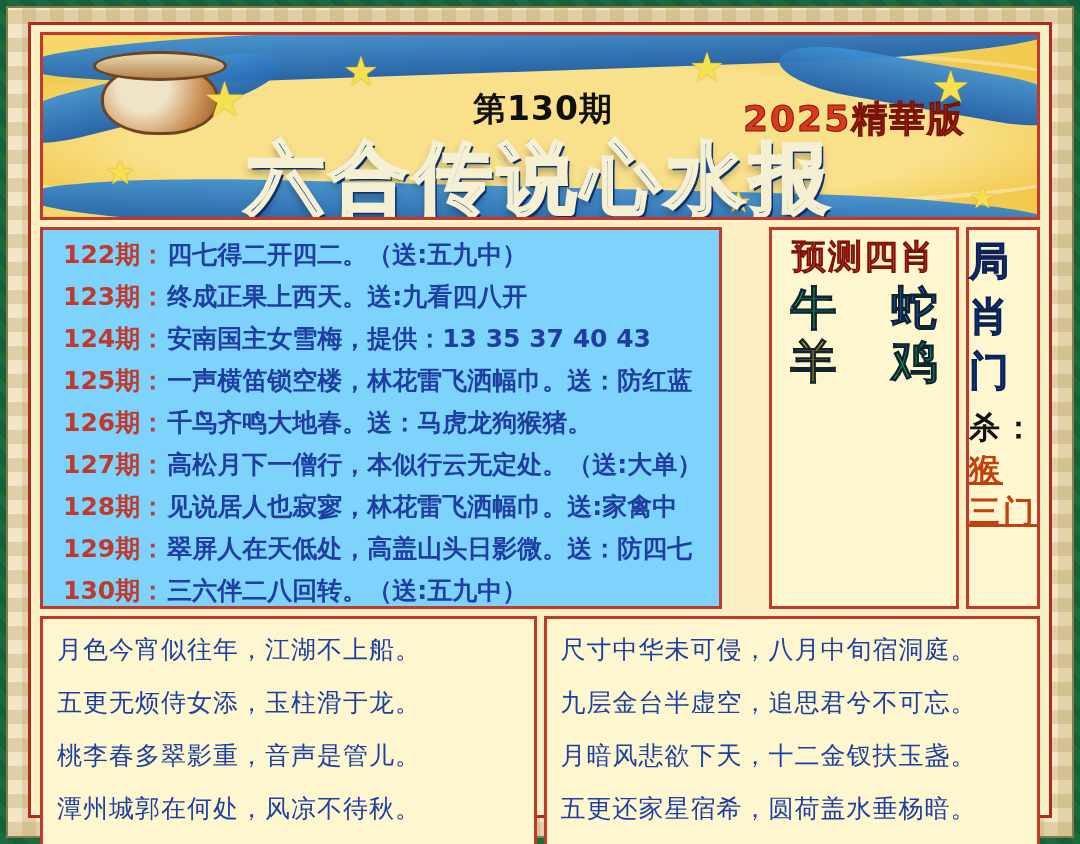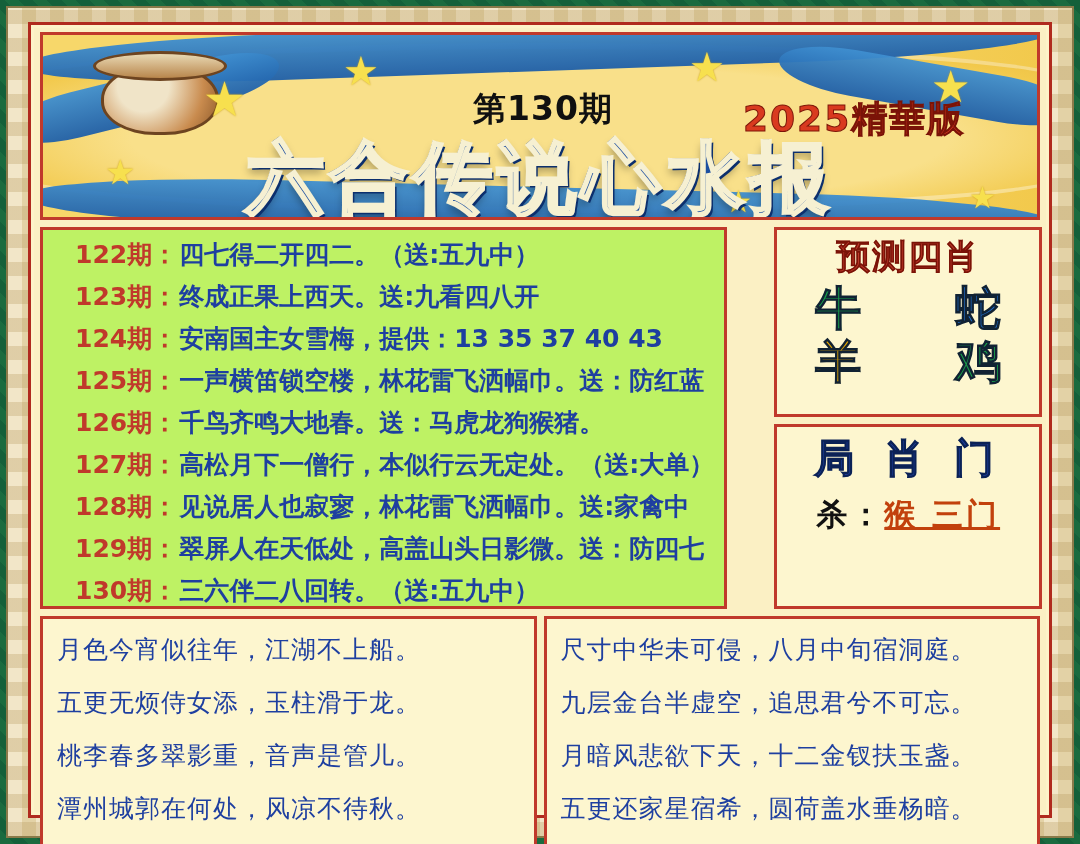--- a/index.html
+++ b/index.html
@@ -150,22 +150,22 @@
   .middle {
     display: flex;
     gap: 7px;
     margin-top: 7px;
     flex: none;
     height: 382px;
   }
   .verses {
     flex: 1 1 auto;
     border: 3px solid #c0392b;
-    background: #bef264;
-    padding: 12px 10px 8px 32px;
+    background: #7dd3fc;
+    padding: 12px 10px 8px 20px;
   }
   .verse-row {
     display: flex;
     align-items: baseline;
     font-size: 25px;
     line-height: 1.0;
     margin-bottom: 17px;
     white-space: nowrap;
   }
   .verse-row .no {
@@ -174,21 +174,21 @@
     margin-right: 2px;
   }
   .verse-row .txt {
     color: #1e3fa0;
     font-weight: bold;
   }
 
   .right-col {
     flex: 0 0 268px;
     display: flex;
-    flex-direction: column;
+    flex-direction: row;
     gap: 7px;
     margin-left: 40px;
   }
   .panel {
     border: 3px solid #c0392b;
     background: #fdf6cf;
     display: flex;
     flex-direction: column;
     align-items: center;
   }

